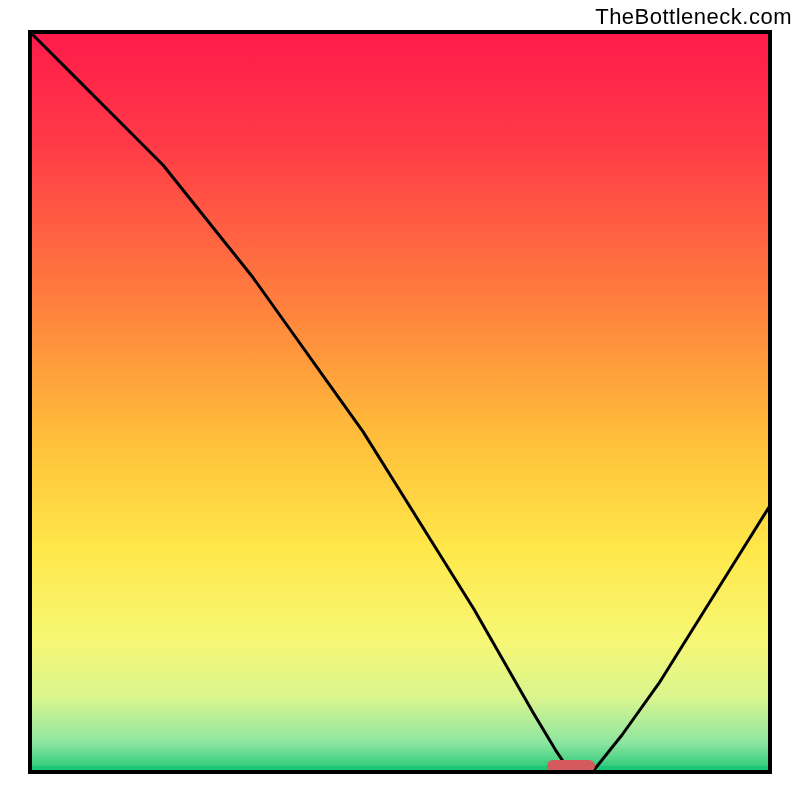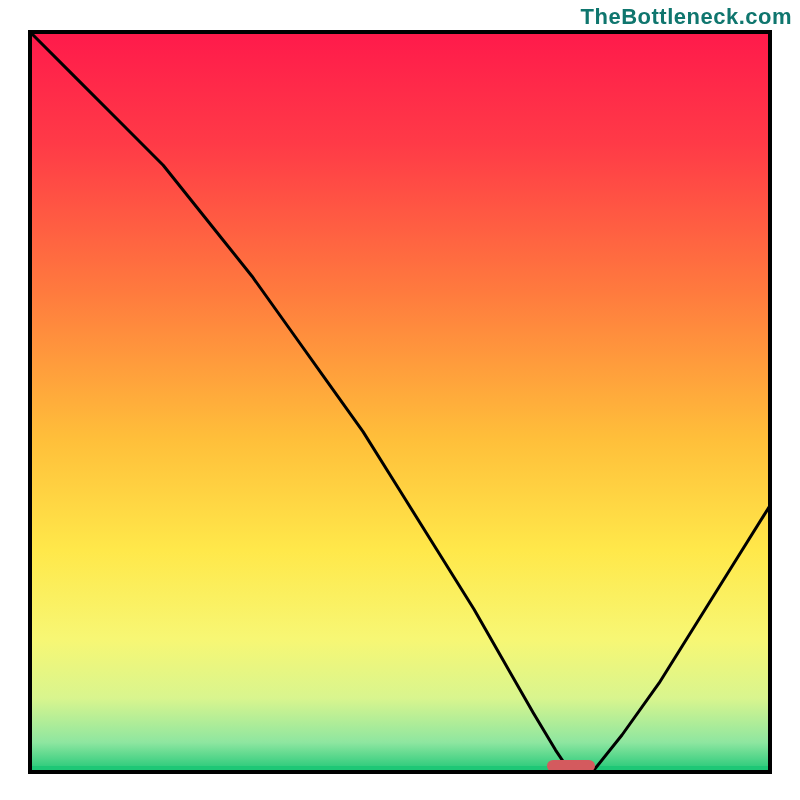--- a/index.html
+++ b/index.html
@@ -13,23 +13,23 @@
   }
   .stage {
     position: relative;
     width: 800px;
     height: 800px;
   }
   .watermark {
     position: absolute;
     top: 4px;
     right: 8px;
-    color: #0f766e;
+    color: #000000;
     font-size: 22px;
-    font-weight: 700;
+    font-weight: 400;
     letter-spacing: 0.5px;
     z-index: 5;
   }
   svg.plot {
     position: absolute;
     left: 0;
     top: 0;
     width: 800px;
     height: 800px;
     display: block;

